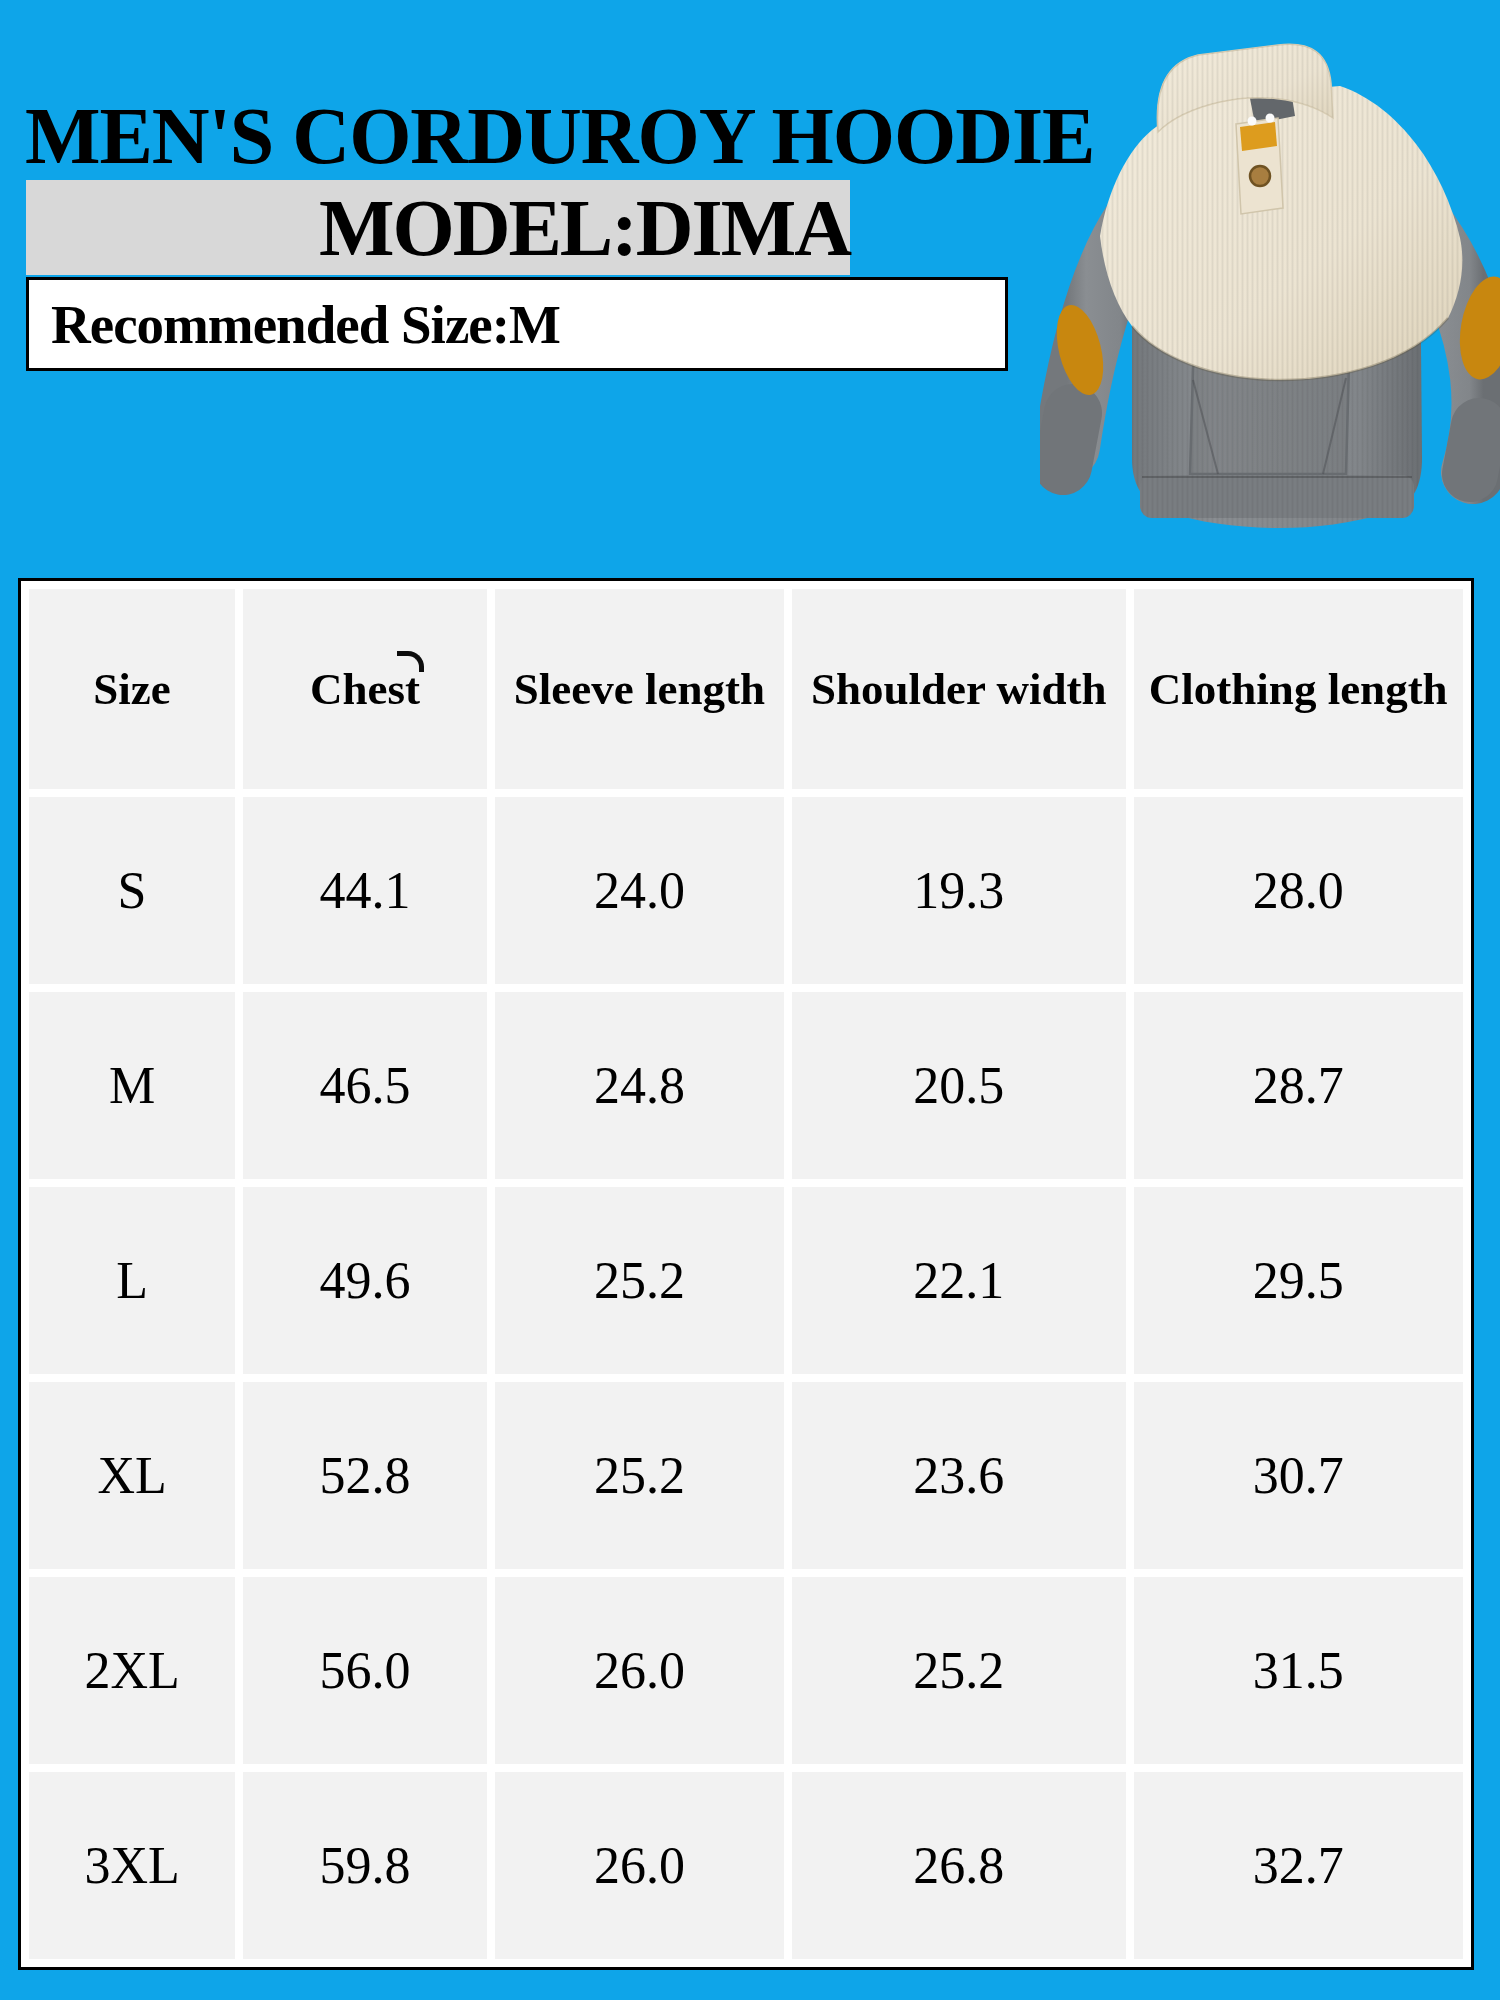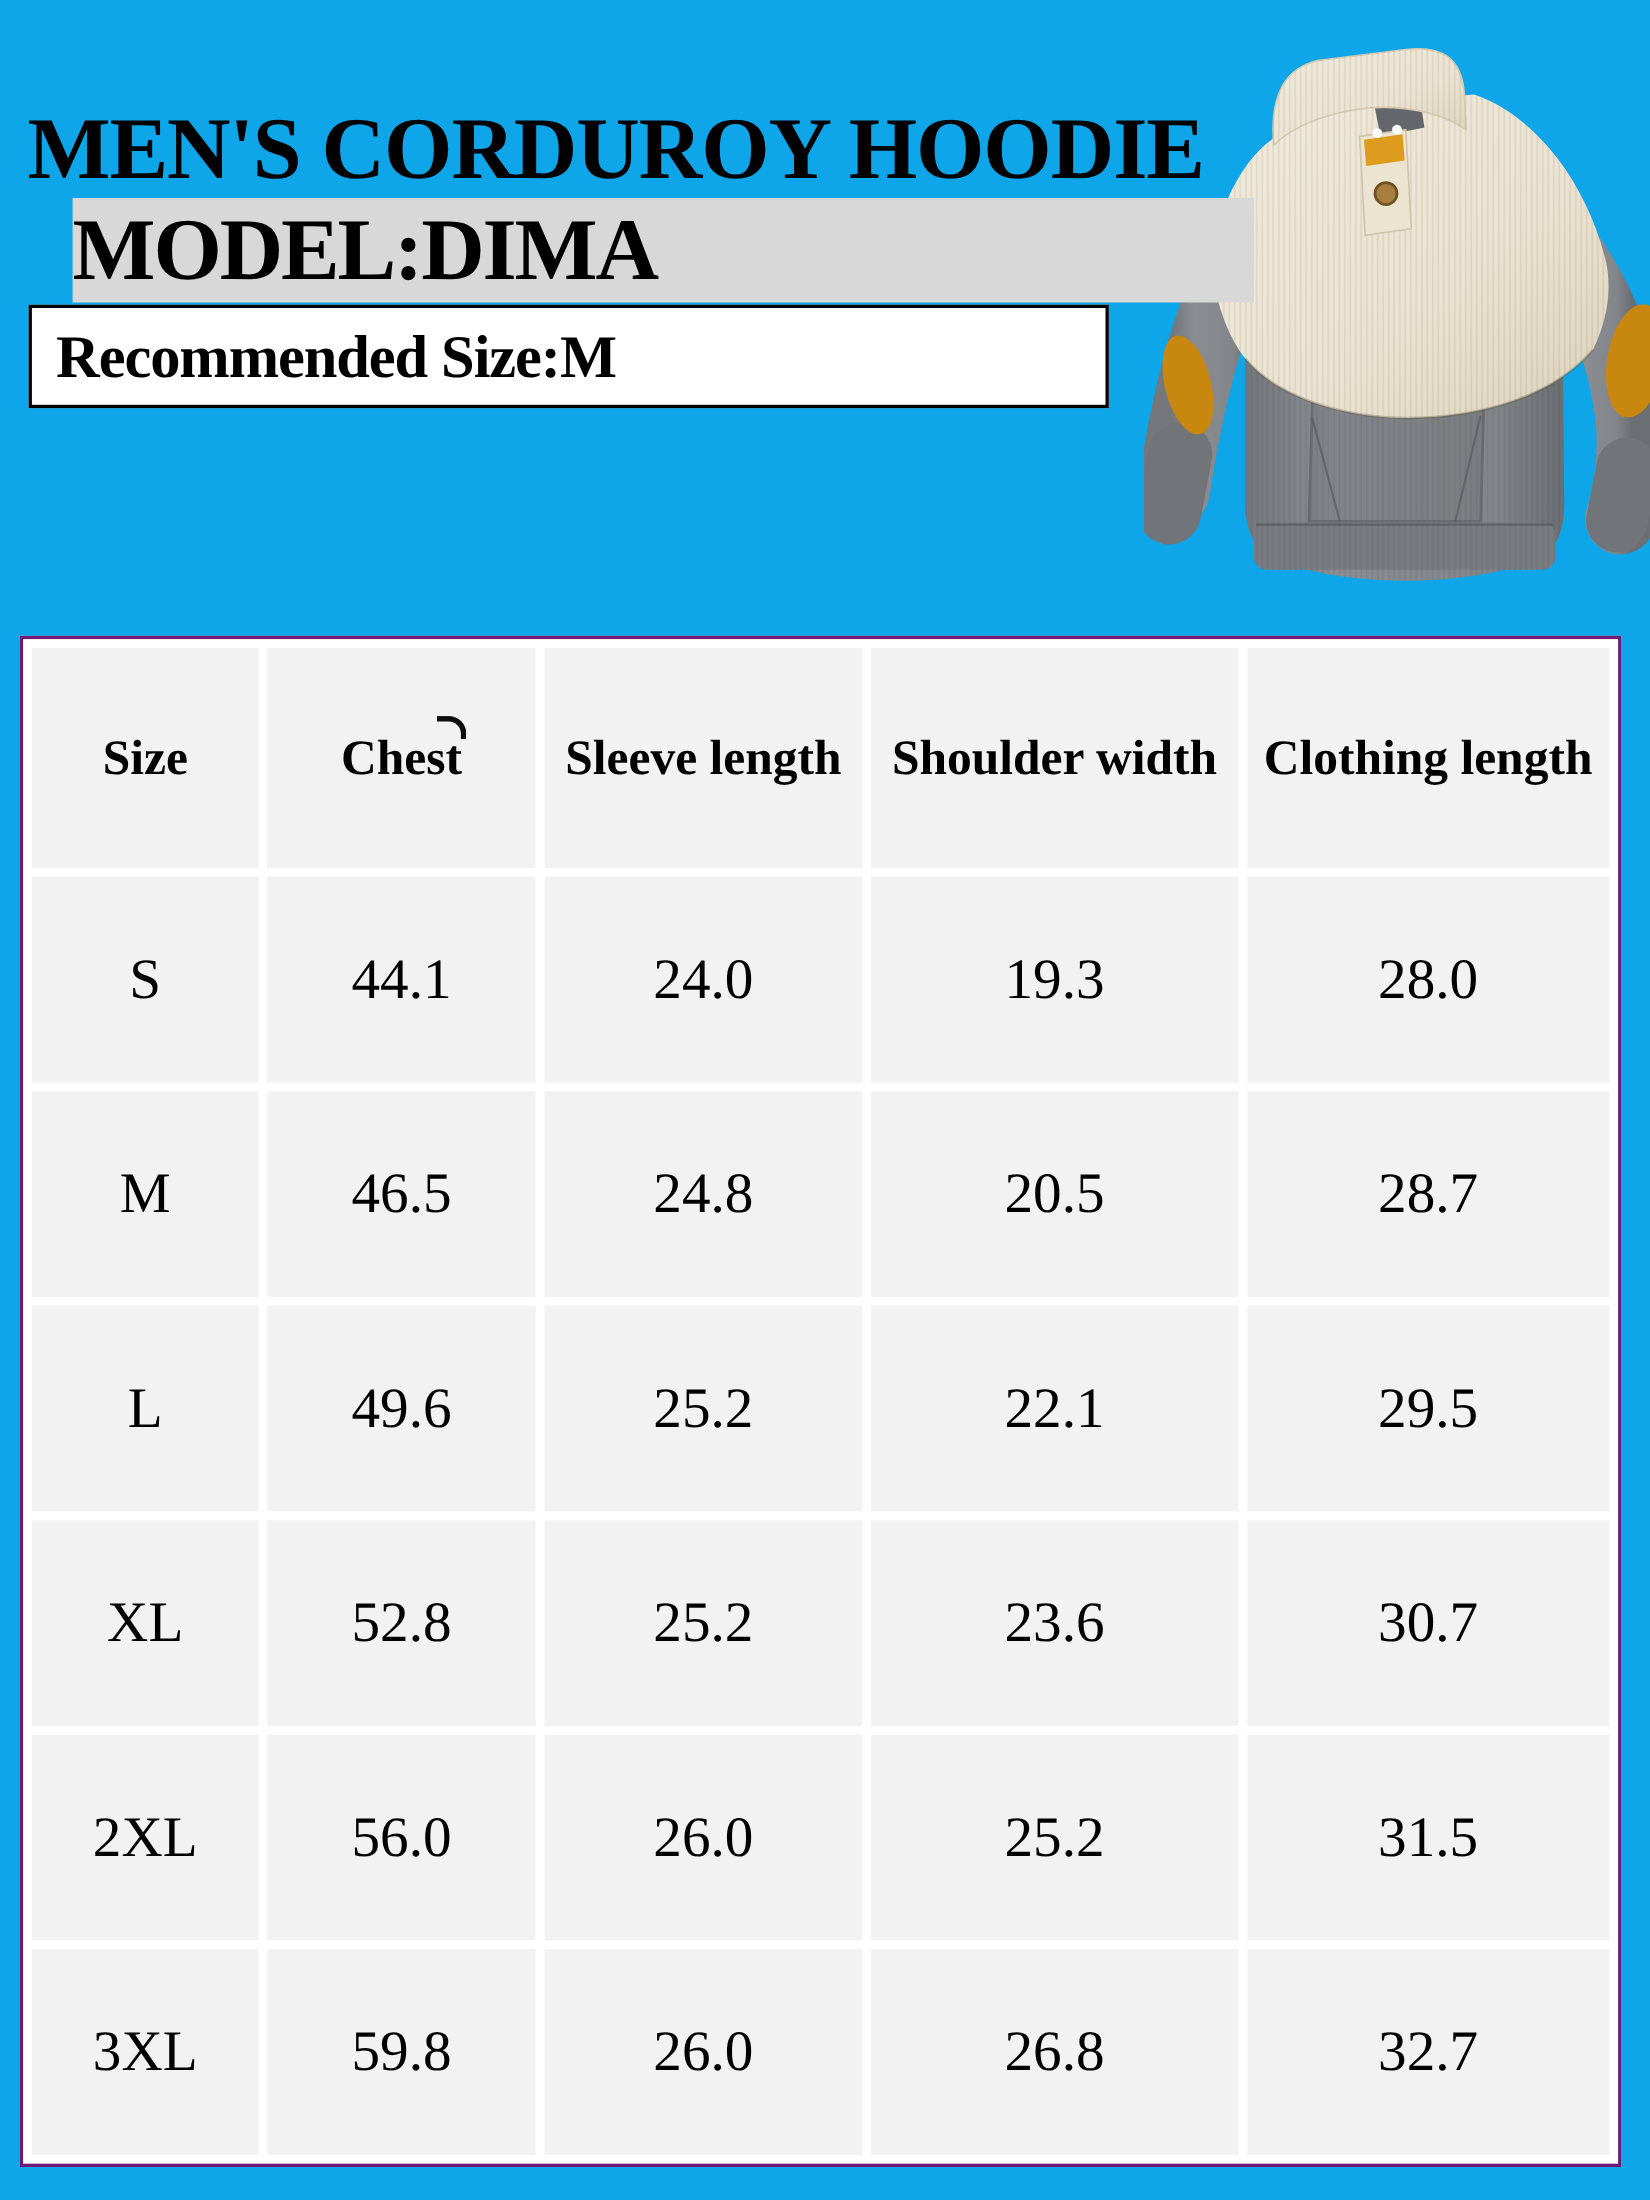--- a/index.html
+++ b/index.html
@@ -5,41 +5,41 @@
   html,body{margin:0;padding:0;background:#ffffff;}
   .canvas{
     position:relative;width:1500px;height:2000px;background:#0ea5e9;
     overflow:hidden;color:#000;font-family:Liberation Serif, serif;
   }
   .title{
     position:absolute;left:25px;top:42px;font-size:80px;font-weight:700;
     letter-spacing:-1px;line-height:1;white-space:nowrap;
   }
   .model-bar{
-    position:absolute;left:26px;top:180px;width:1074px;height:95px;
-    background:#d8d8d8;text-align:left;font-weight:700;font-size:80px;
-    line-height:96px;letter-spacing:-2px;margin-left:40px;
+    position:absolute;left:26px;top:180px;width:824px;height:95px;
+    background:#d8d8d8;text-align:right;font-weight:700;font-size:80px;
+    line-height:96px;letter-spacing:-2px;
   }
   .info-box{
     position:absolute;left:26px;top:277px;width:982px;
     border:3px solid #000;box-sizing:border-box;background:#fff;
   }
   .info-row{position:relative;height:89px;border-bottom:3px solid #000;font-size:55px;letter-spacing:-1px;}
   .info-row.last{border-bottom:none;height:88px;}
   .info-left{position:absolute;left:30px;top:50%;transform:translateY(-50%);white-space:nowrap;}
   .info-right{position:absolute;left:62%;top:50%;transform:translateY(-50%);white-space:nowrap;}
   .info-row.rec{font-weight:700;}
   .info-row.rec .info-left{left:22px;}
 
   .hoodie-wrap{position:absolute;left:1040px;top:28px;width:460px;height:515px;}
 
   table.size-table{
     position:absolute;left:18px;top:578px;width:1456px;
     border-collapse:separate;border-spacing:8px;
-    border:3px solid #701a75;table-layout:fixed;background:#ffffff;
+    border:3px solid #000000;table-layout:fixed;background:#ffffff;
   }
   .size-table th,.size-table td{
     background:#f2f2f2;text-align:center;vertical-align:middle;padding:0;
     font-weight:400;
   }
   .size-table th{font-size:45px;font-weight:700;line-height:1.16;}
   .size-table td{font-size:52px;}
   tr.hdr{height:200px;}
   tr.data{height:187px;}
   .hdr-wrap{position:relative;display:inline-block;}

